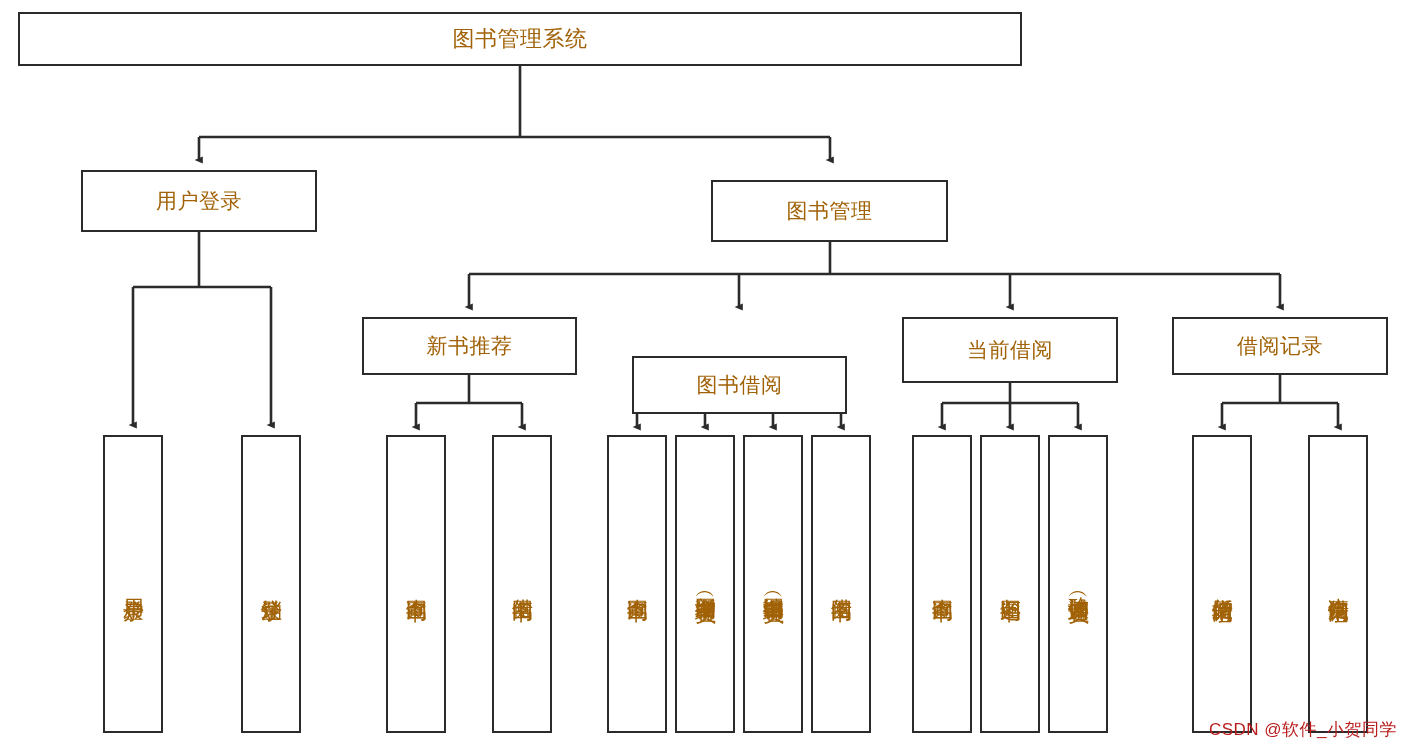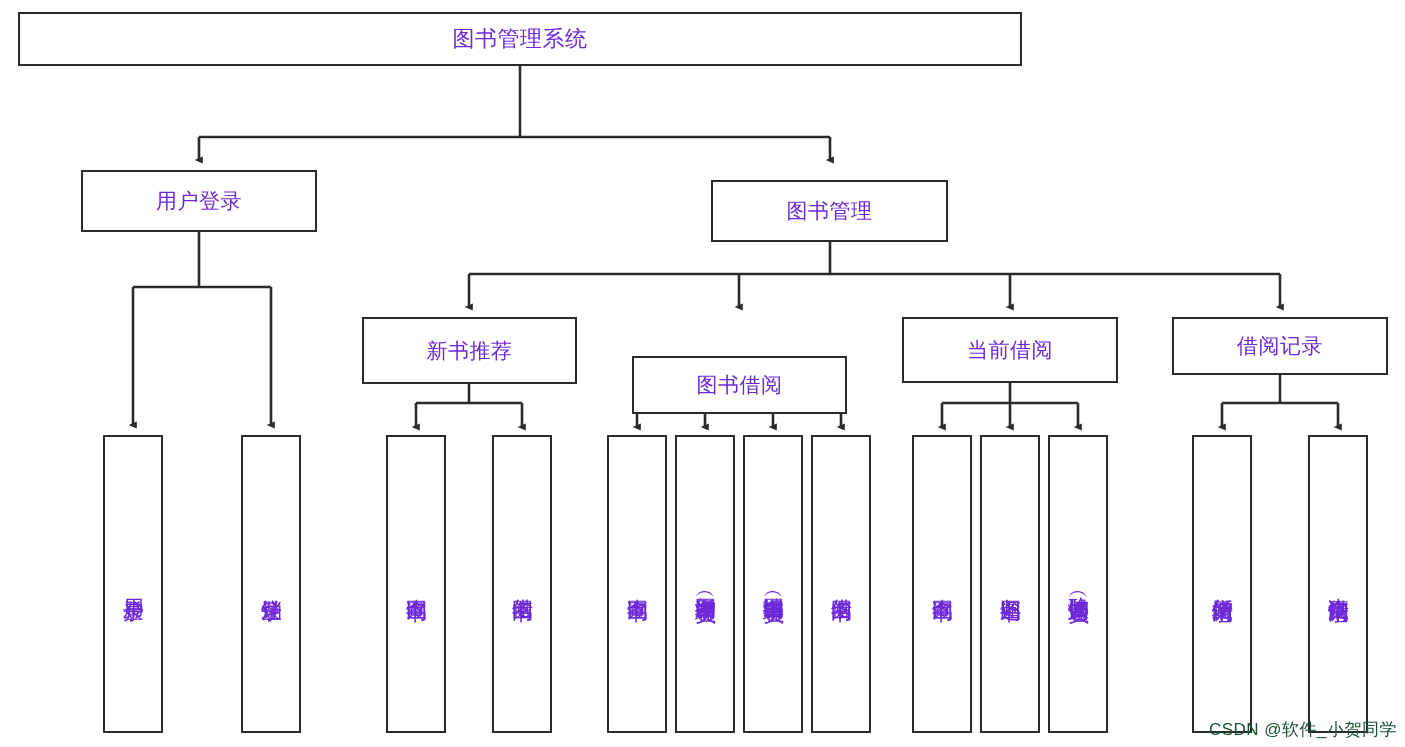--- a/index.html
+++ b/index.html
@@ -28,21 +28,21 @@
     pointer-events: none;
   }
   .node {
     position: absolute;
     box-sizing: border-box;
     background: #ffffff;
     border: 2.5px solid #2b2b2b;
     display: flex;
     align-items: center;
     justify-content: center;
-    color: #6d28d9;
+    color: #a16207;
   }
   .node-label {
     font-size: 21px;
     line-height: 1.1;
     letter-spacing: 0.5px;
     white-space: nowrap;
   }
   .node-root .node-label { font-size: 22px; }
   .node-leaf {
     align-items: center;
@@ -56,21 +56,21 @@
     letter-spacing: 1px;
     white-space: normal;
     max-height: 100%;
     text-align: center;
   }
   .watermark {
     position: absolute;
     right: 8px;
     bottom: 6px;
     font-size: 17px;
-    color: #14532d;
+    color: #b91c1c;
     letter-spacing: 0.5px;
     white-space: nowrap;
     user-select: none;
   }
 </style>
 </head>
 <body>
 
 <div id="diagram-root">
 
@@ -128,21 +128,21 @@
     <span class="node-label">图书管理系统</span>
   </div>
 
   <div class="node node-l2" style="left:81px; top:170px; width:236px; height:62px;">
     <span class="node-label">用户登录</span>
   </div>
   <div class="node node-l2" style="left:711px; top:180px; width:237px; height:62px;">
     <span class="node-label">图书管理</span>
   </div>
 
-  <div class="node node-l3" style="left:362px; top:317px; width:215px; height:67px;align-items:center;">
+  <div class="node node-l3" style="left:362px; top:317px; width:215px; height:58px;align-items:center;">
     <span class="node-label">新书推荐</span>
   </div>
   <div class="node node-l3" style="left:632px; top:317px; width:215px; height:58px;margin-top:39px;">
     <span class="node-label">图书借阅</span>
   </div>
   <div class="node node-l3" style="left:902px; top:317px; width:216px; height:66px;">
     <span class="node-label">当前借阅</span>
   </div>
   <div class="node node-l3" style="left:1172px; top:317px; width:216px; height:58px;">
     <span class="node-label">借阅记录</span>

